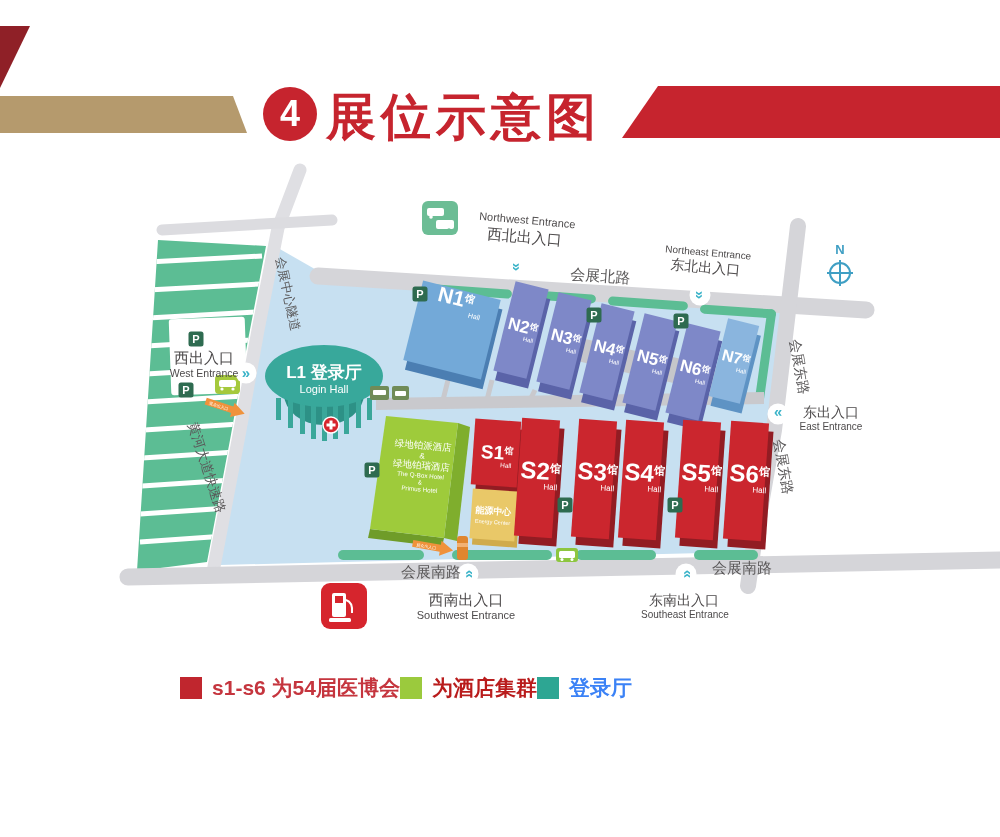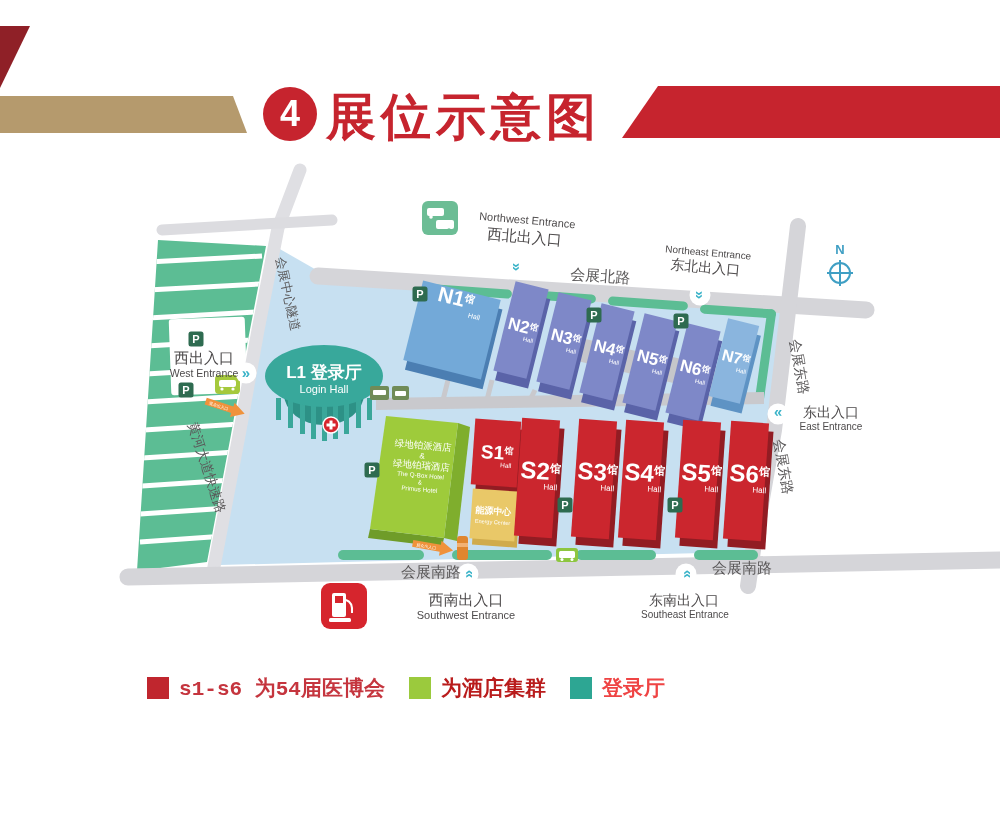--- a/index.html
+++ b/index.html
@@ -13,25 +13,25 @@
   .tan-banner{position:absolute;left:0;top:96px;width:247px;height:37px;background:#b59a6d;
     clip-path:polygon(0 0,233px 0,100% 100%,0 100%);}
   .red-banner{position:absolute;left:612px;top:86px;width:388px;height:52px;background:#c6242e;
     clip-path:polygon(46px 0,100% 0,100% 100%,10px 100%);}
   .num-badge{position:absolute;left:263px;top:87px;width:54px;height:54px;border-radius:50%;
     background:#c6242e;color:#fff;font-size:36px;font-weight:900;display:flex;align-items:center;justify-content:center;}
   .page-title{position:absolute;left:326px;top:84px;width:300px;color:#c6242e;font-size:50px;
     font-weight:900;letter-spacing:5px;white-space:nowrap;font-family:Liberation Serif, serif;}
   
   .legend{position:absolute;left:0;top:674px;width:812px;display:flex;justify-content:center;
-    align-items:center;gap:24px;font-family:Liberation Mono, monospace;}
+    align-items:center;}
   .legend-item{display:flex;align-items:center;gap:10px;font-size:21px;font-weight:bold;}
   .lg-red{color:#c5353e;}
   .lg-green{color:#b91c1c;}
-  .lg-teal{color:#ef4444;}
+  .lg-teal{color:#3b82f6;}
   svg text{font-family:"Liberation Sans","DejaVu Sans",sans-serif;}
 </style>
 </head>
 <body>
 
 <svg width="1000" height="837" viewBox="0 0 1000 837" style="position:absolute;left:0;top:0;">
   <defs>
     <clipPath id="greenclip">
       <polygon points="158,240 266,246 248,340 230,440 207,562 137,571"></polygon>
     </clipPath>

